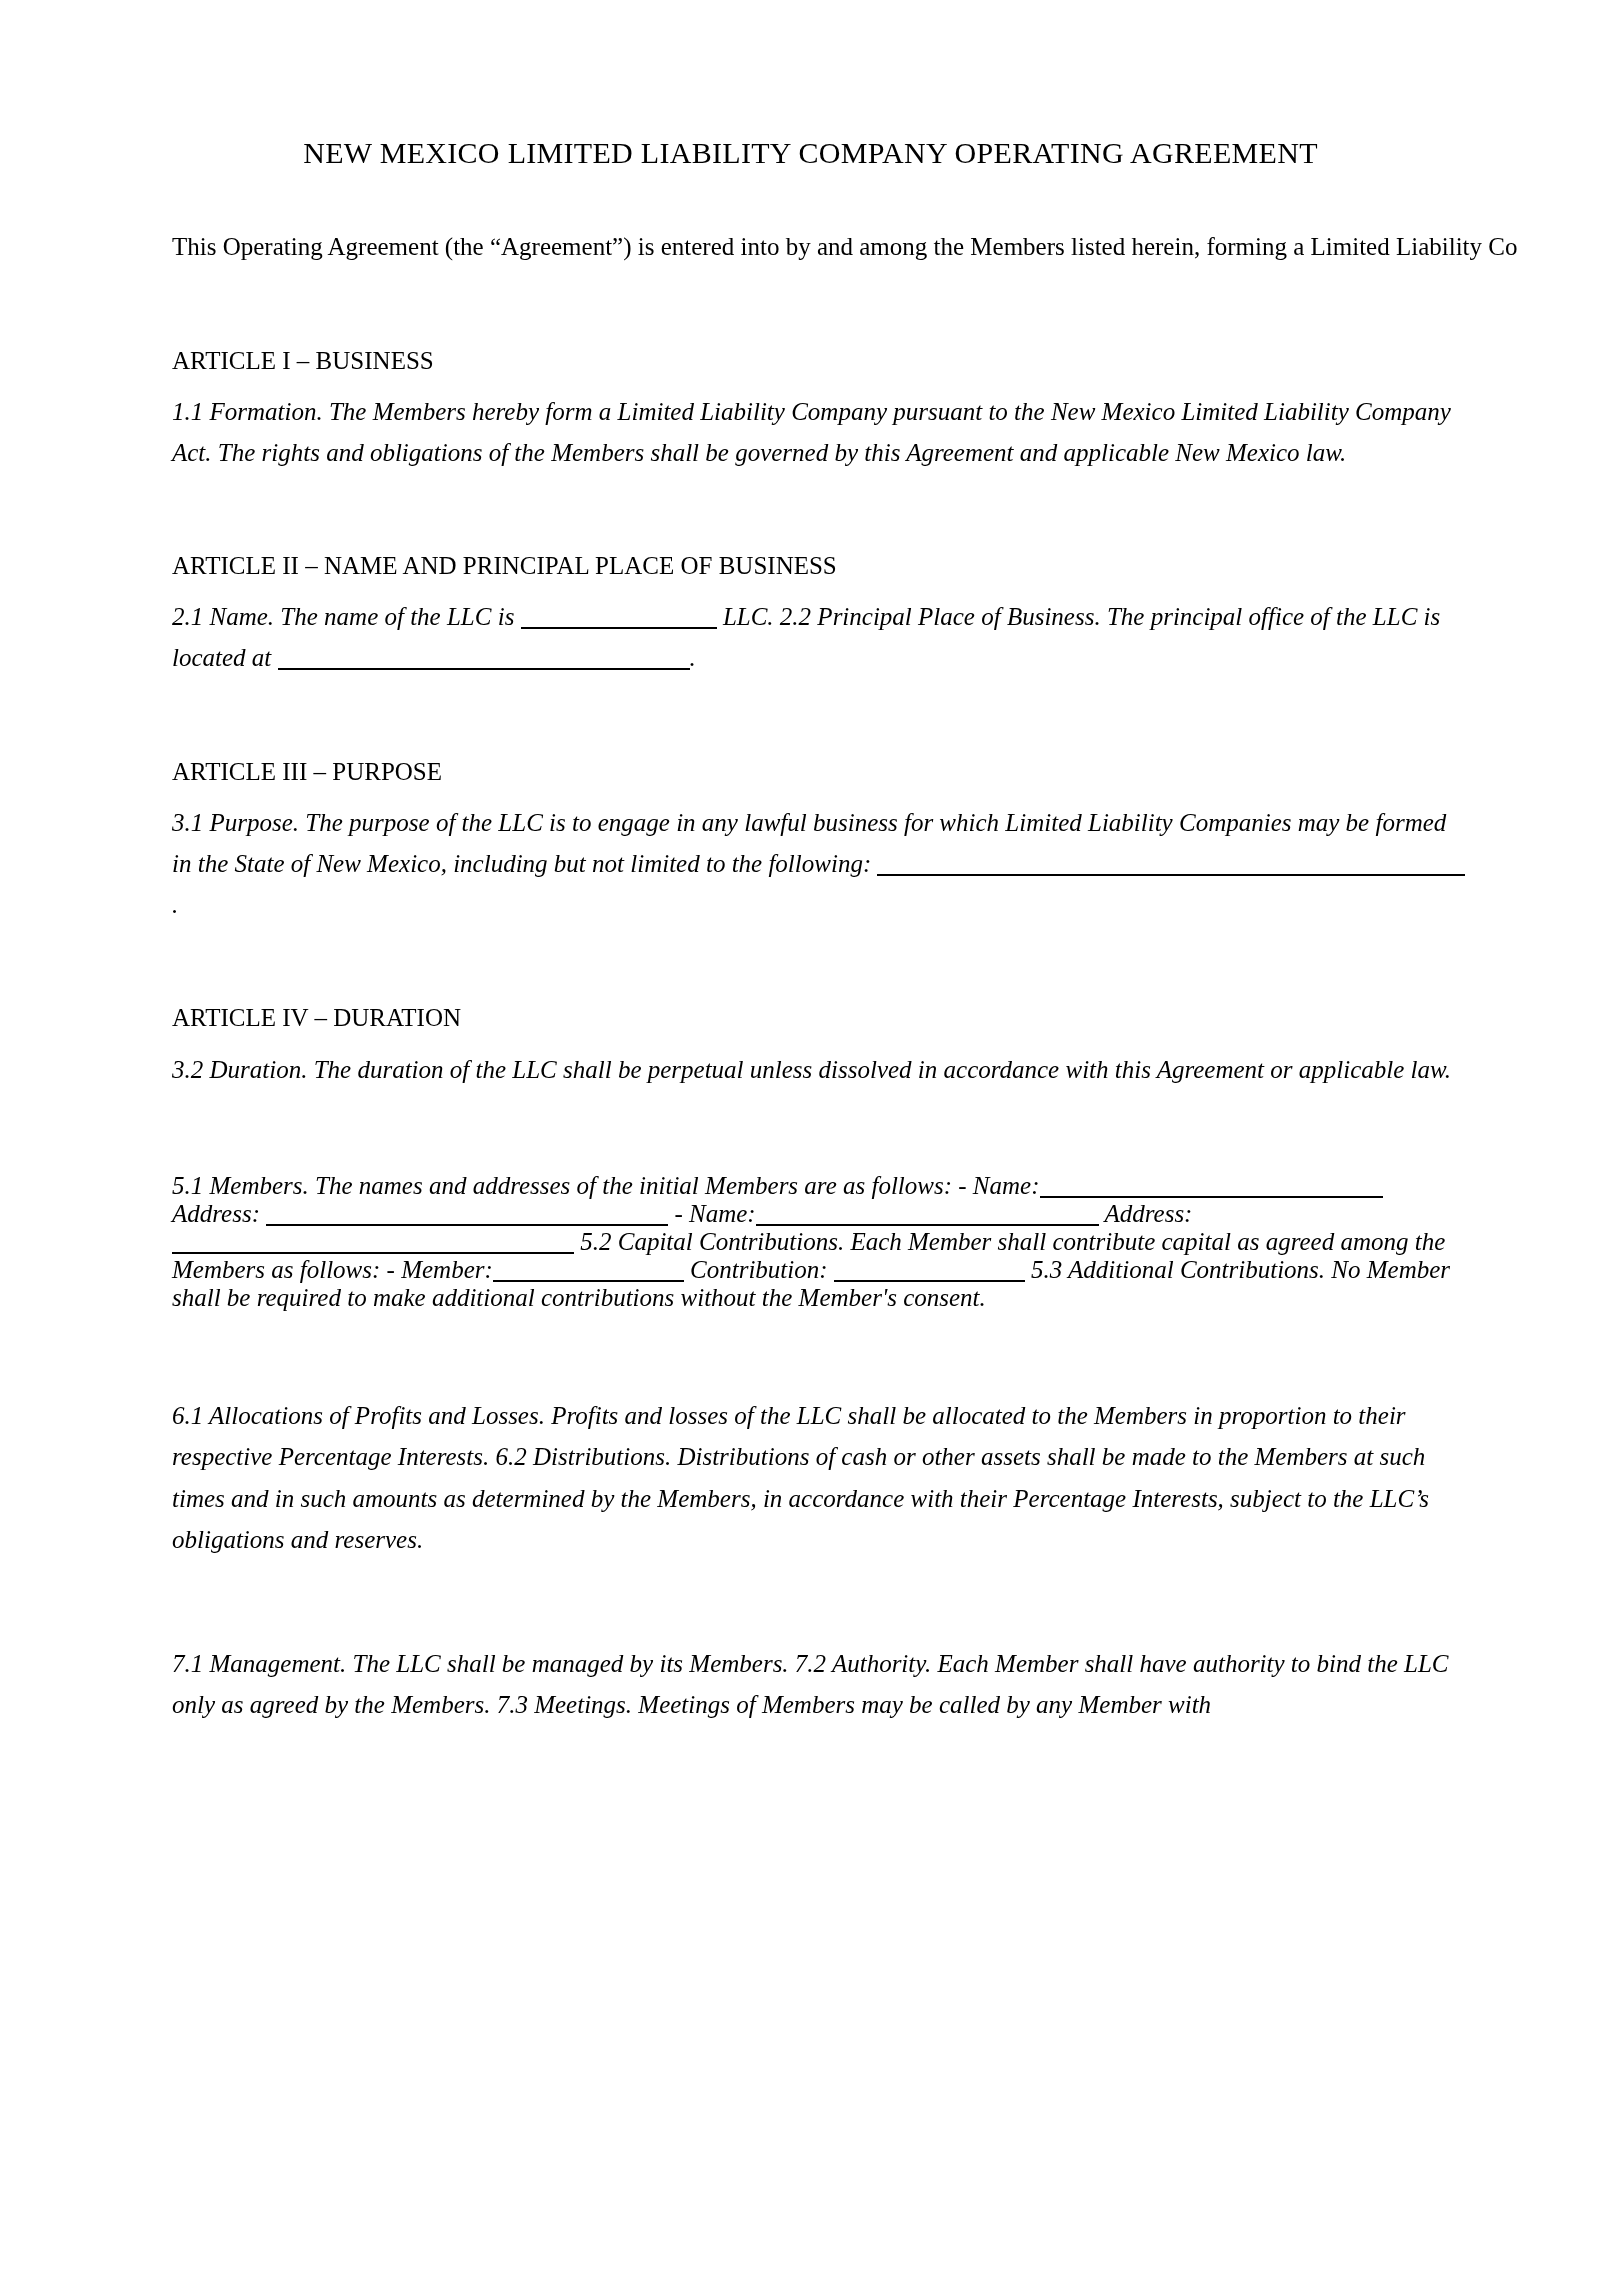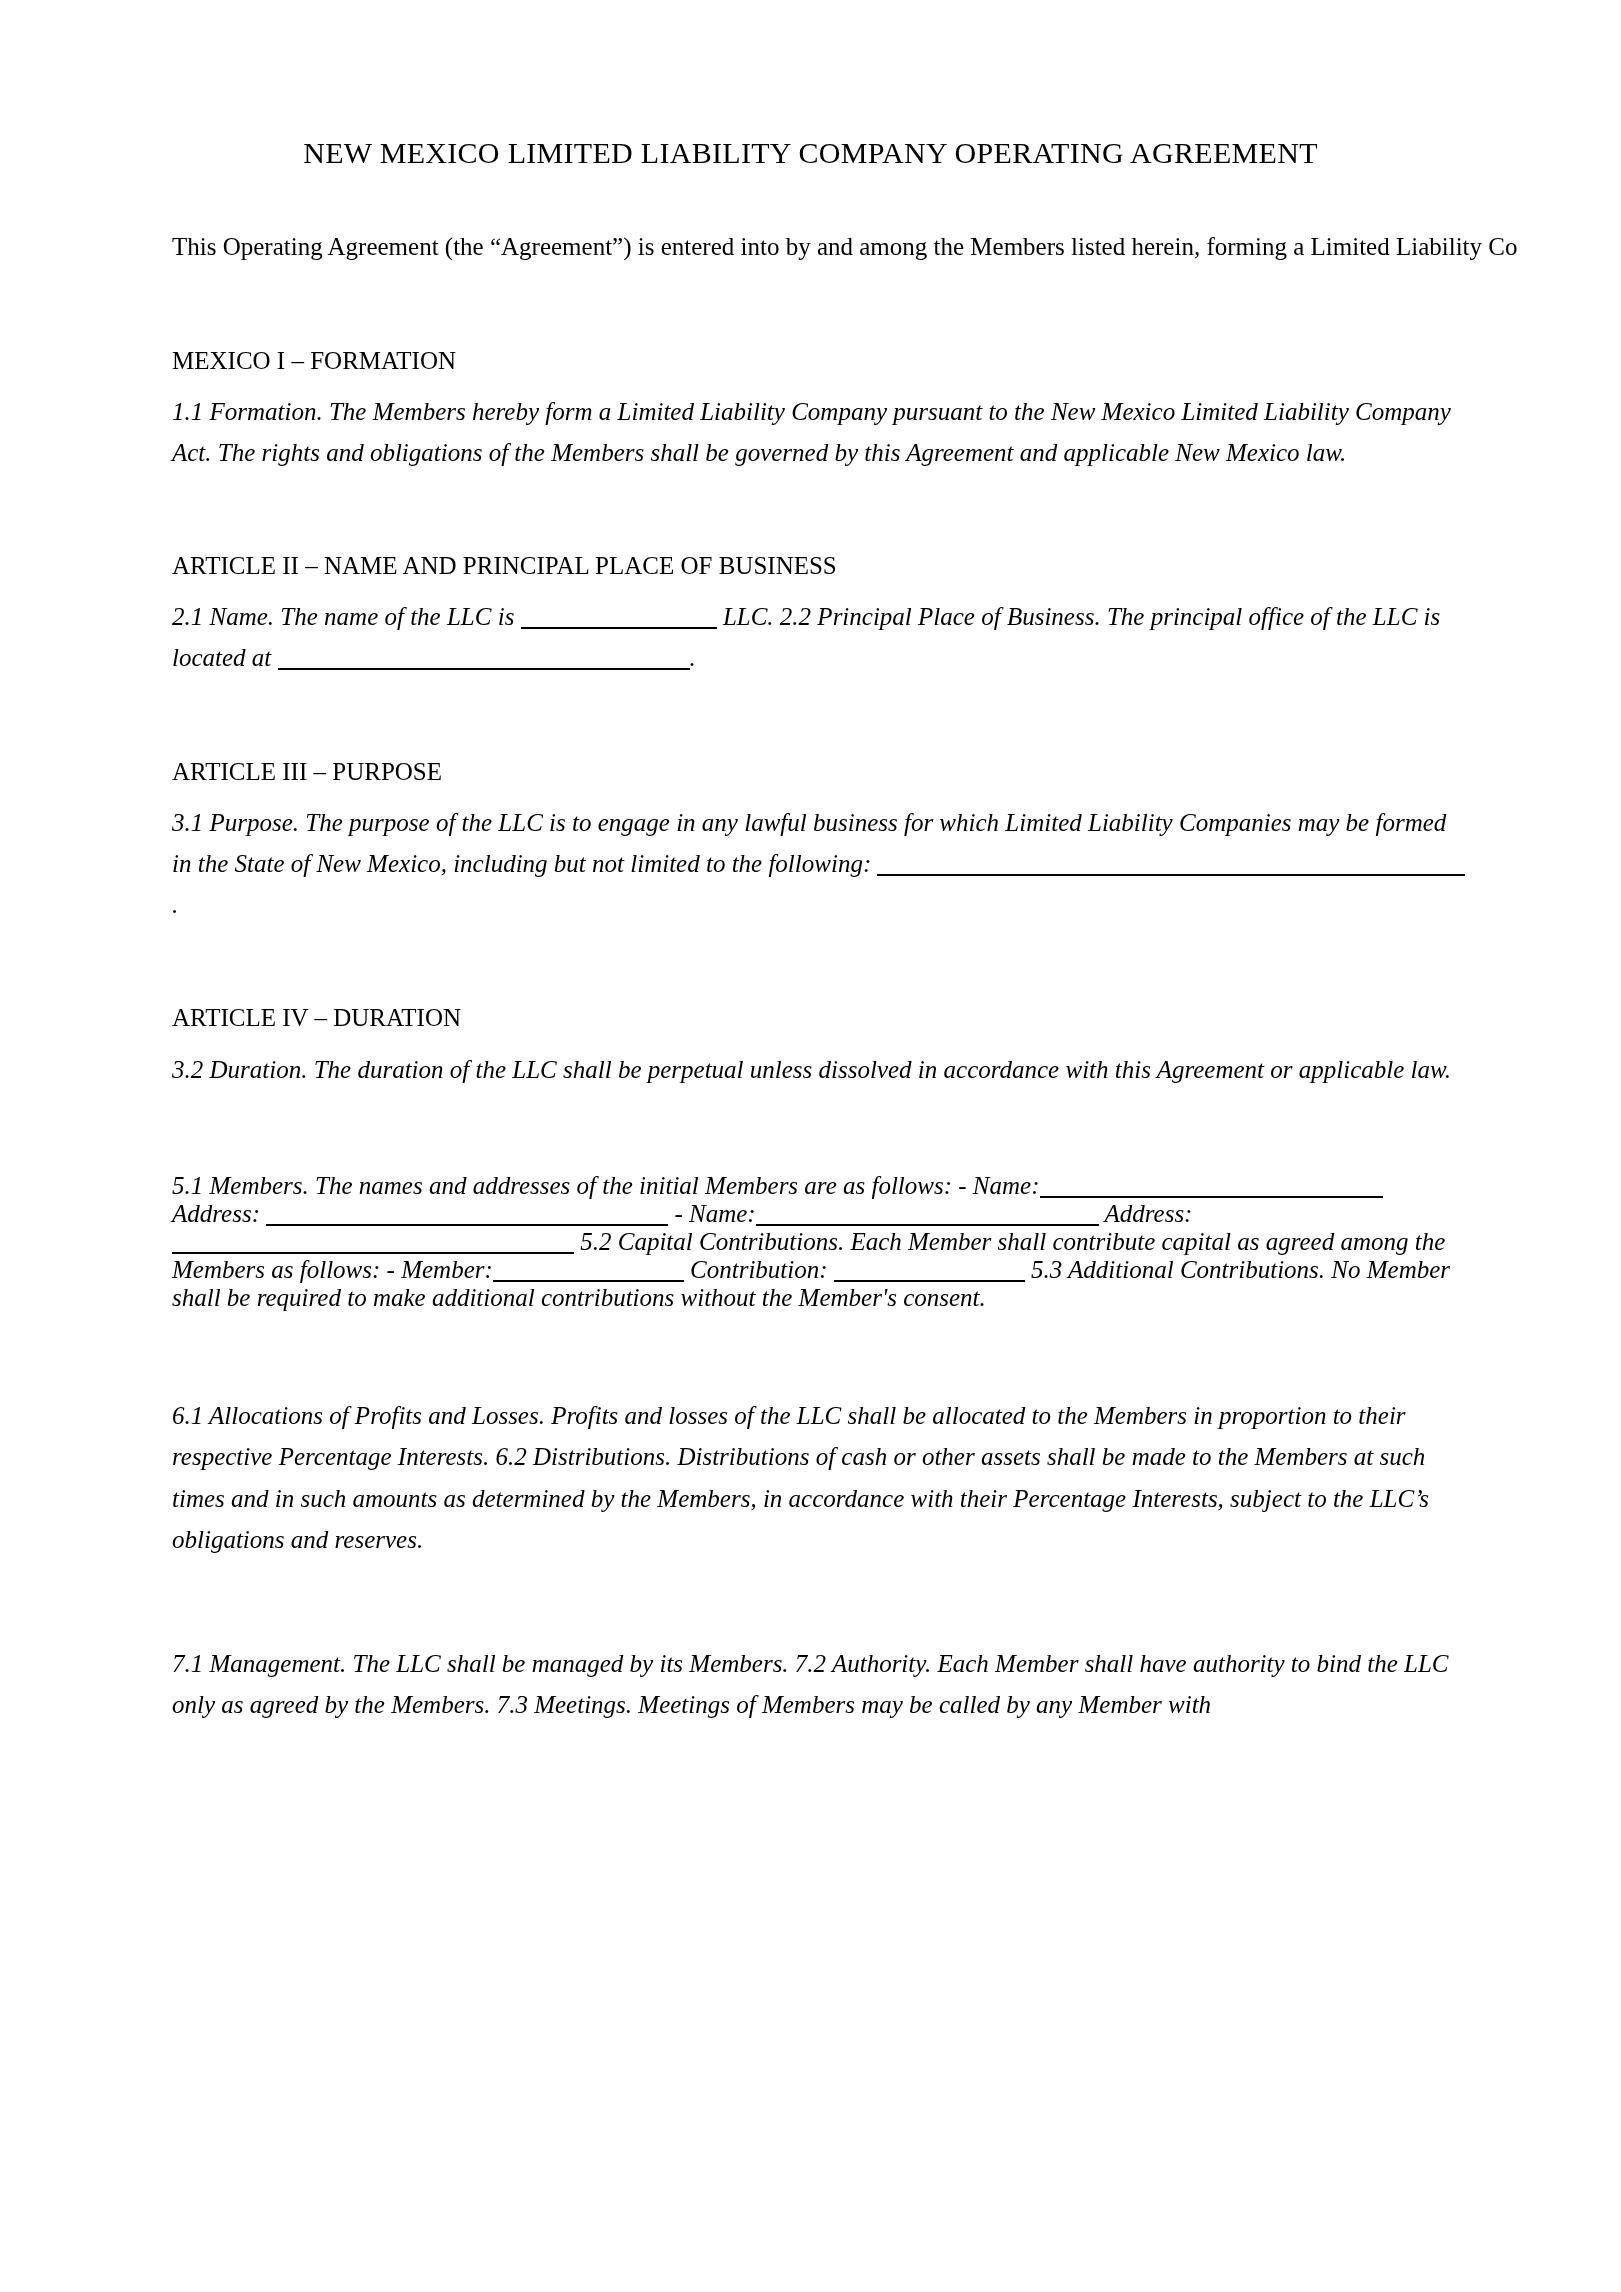--- a/index.html
+++ b/index.html
@@ -104,21 +104,21 @@
 <div class="page">
 
   <h1 class="doc-title">NEW MEXICO LIMITED LIABILITY COMPANY OPERATING AGREEMENT</h1>
 
   <div class="body-col">
 
     <p class="intro">This Operating Agreement (the “Agreement”) is entered into by and among the Members listed herein, forming a Limited Liability Co</p>
 
     <div class="sp-before-heading"></div>
     <div class="article">
-      <p class="art-heading">MEXICO I – FORMATION</p>
+      <p class="art-heading">ARTICLE I – BUSINESS</p>
       <div class="sp-heading-body"></div>
       <p class="art-body">1.1 Formation. The Members hereby form a Limited Liability Company pursuant to the New Mexico Limited Liability Company Act. The rights and obligations of the Members shall be governed by this Agreement and applicable New Mexico law.</p>
     </div>
 
     <div class="sp-before-heading"></div>
     <div class="article">
       <p class="art-heading">ARTICLE II – NAME AND PRINCIPAL PLACE OF BUSINESS</p>
       <div class="sp-heading-body"></div>
       <p class="art-body"><span>2.1 Name. The name of the LLC is </span><span class="blank-line bl-name"></span><span> LLC. 2.2 Principal Place of Business. The principal office of the LLC is located at </span><span class="blank-line bl-address-2"></span><span>.</span></p>
     </div>

